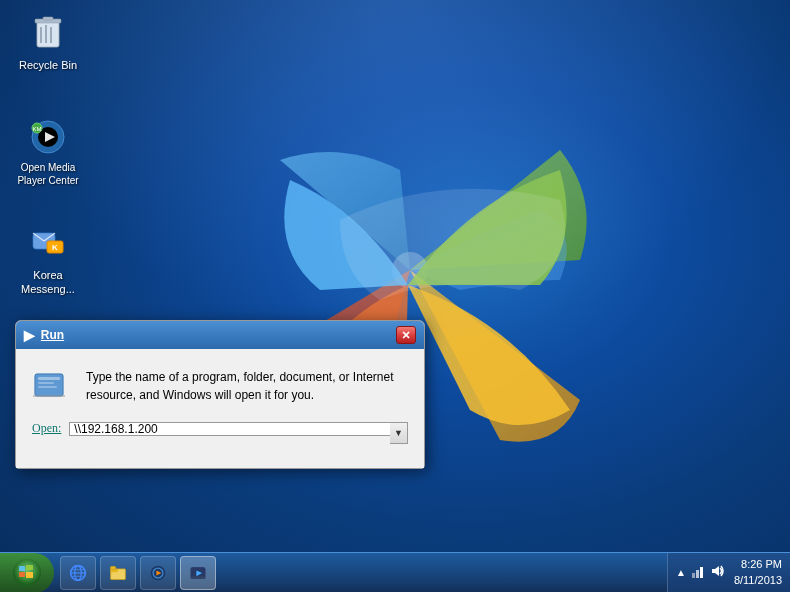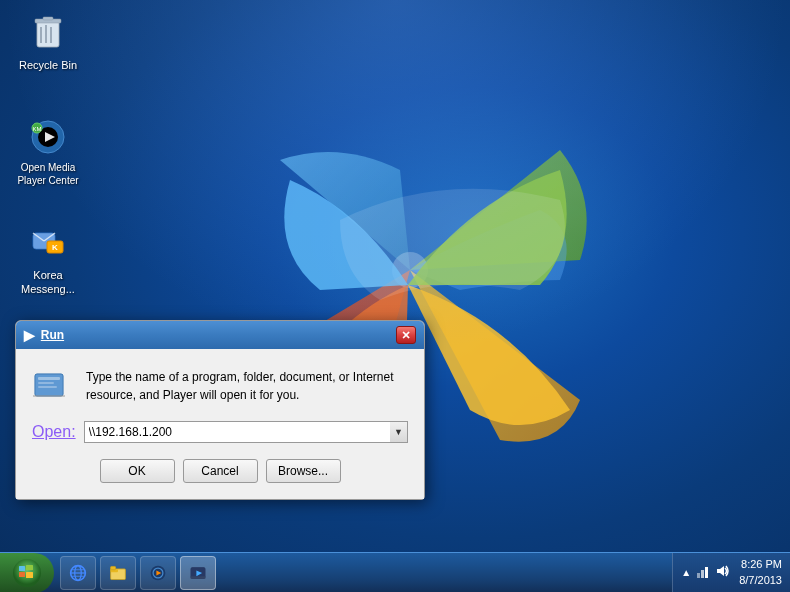--- a/index.html
+++ b/index.html
@@ -204,37 +204,38 @@
       line-height: 1.5;
     }
 
     #run-open-row {
       display: flex;
       align-items: center;
       margin-bottom: 16px;
     }
 
     #run-open-label {
-      font-size: 16px;
-      color: #8b5cf6;
+      font-size: 12px;
+      color: #0f766e;
       margin-right: 8px;
       white-space: nowrap;
       text-decoration: underline;
+      font-family: Liberation Serif, serif;
     }
 
     #run-input-wrapper {
       flex: 1;
       display: flex;
       align-items: center;
       position: relative;
     }
 
     #run-input {
       width: 100%;
-      height: 22px;
+      height: 14px;
       border: 1px solid #999;
       background: white;
       font-size: 12px;
       padding: 2px 20px 2px 4px;
       outline: none;
     }
 
     #run-dropdown-btn {
       position: absolute;
       right: 0;
@@ -396,34 +397,29 @@
             <rect x="2" y="8" width="28" height="22" rx="2" fill="#4488cc" stroke="#2266aa" stroke-width="1"></rect>
             <rect x="2" y="8" width="28" height="22" rx="2" fill="rgba(255,255,255,0.15)"></rect>
             <rect x="5" y="11" width="22" height="3" fill="rgba(255,255,255,0.4)" rx="1"></rect>
             <rect x="5" y="16" width="16" height="2" fill="rgba(255,255,255,0.3)" rx="1"></rect>
             <rect x="5" y="20" width="19" height="2" fill="rgba(255,255,255,0.3)" rx="1"></rect>
             <line x1="0" y1="30" x2="32" y2="30" stroke="#999" stroke-width="1"></line>
           </svg>
         </div>
         <div id="run-description">
           <span>Type the name of a program, folder, document, or Internet</span><br>
-          <span>resource, and Player will open it for you.</span>
+          <span>resource, and Windows will open it for you.</span>
         </div>
       </div>
       <div id="run-open-row">
         <label id="run-open-label">Open:</label>
         <div id="run-input-wrapper">
           <input id="run-input" type="text" value="\\192.168.1.200" style="">
           <div id="run-dropdown-btn">▼</div>
         </div>
-      </div>
-      <div id="run-buttons">
-        <button class="run-btn">OK</button>
-        <button class="run-btn">Cancel</button>
-        <button class="run-btn">Browse...</button>
       </div>
     </div>
   </div>
 
   <div id="taskbar">
 
     <div id="start-button">
       <svg width="32" height="32" viewBox="0 0 32 32">
         <circle cx="16" cy="16" r="14" fill="url(#start-grad)"></circle>
         <defs>
@@ -492,17 +488,17 @@
         <div style="color:white;font-size:12px;cursor:pointer;">
           <svg width="16" height="16" viewBox="0 0 16 16">
             <polygon points="2,6 2,10 5,10 9,13 9,3 5,6" fill="white"></polygon>
             <path d="M10,5 Q13,8 10,11" fill="none" stroke="white" stroke-width="1.5"></path>
             <path d="M11,3 Q15,8 11,13" fill="none" stroke="white" stroke-width="1.5"></path>
           </svg>
         </div>
       </div>
       <div id="clock">
         <div style="color:white;font-size:11px;">8:26 PM</div>
-        <div style="color:white;font-size:11px;text-align:right;">8/7/2013</div>
+        <div style="color:white;font-size:11px;text-align:right;">8/11/2013</div>
       </div>
     </div>
   </div>
 </div>
 
 </body></html>

